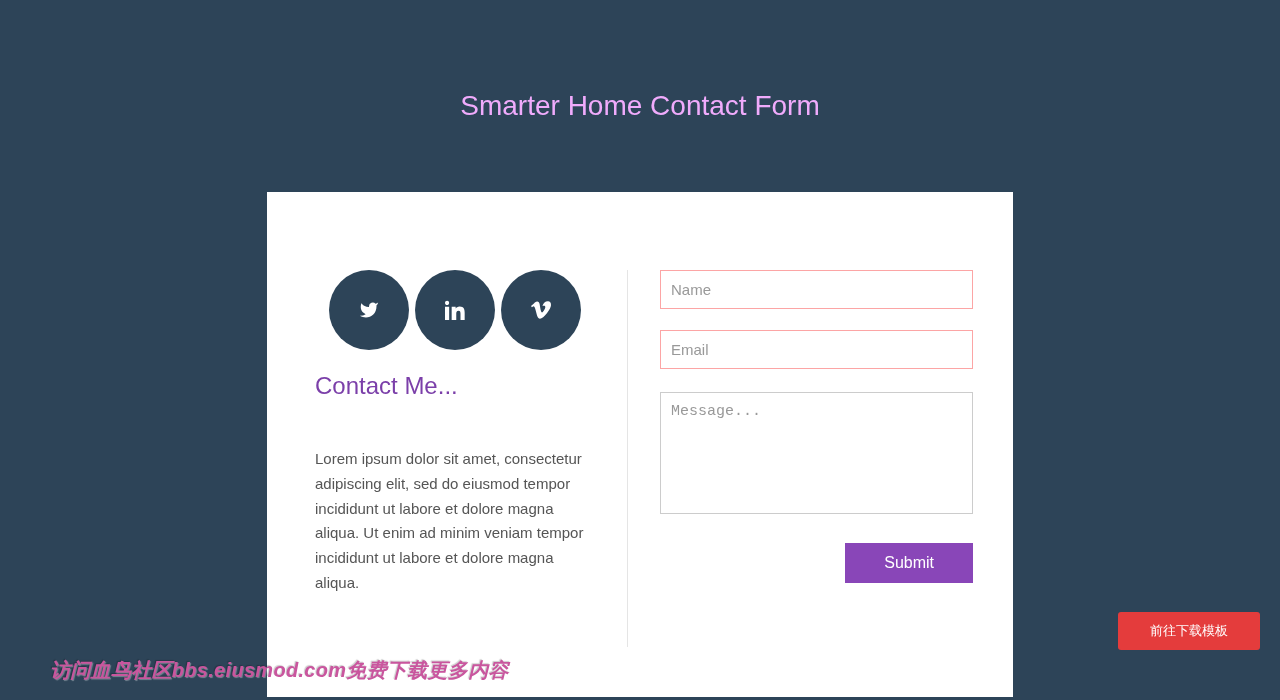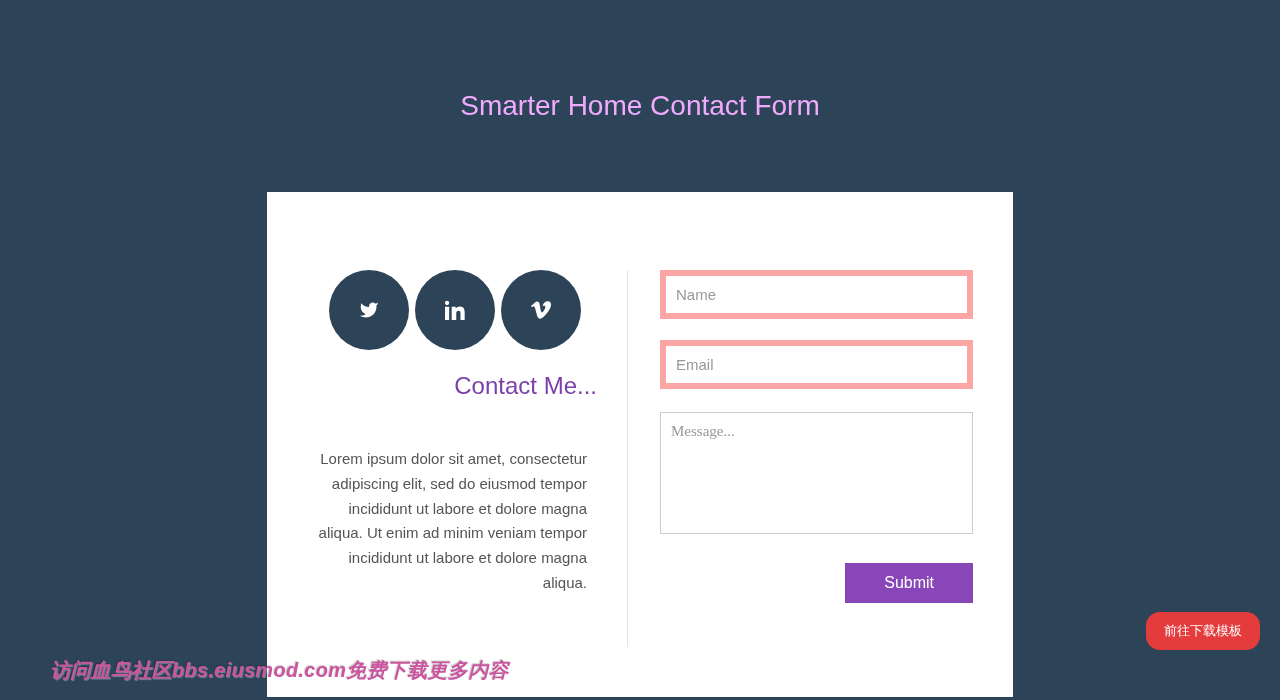--- a/index.html
+++ b/index.html
@@ -27,21 +27,20 @@
       width: 746px;
       margin: 0 auto;
       display: flex;
       padding: 78px 40px 50px 40px;
       min-height: 505px;
     }
     .left-col {
       width: 320px;
       padding-right: 30px;
       padding-left: 8px;
-      text-align: right;
     }
     .right-col {
       flex: 1;
       border-left: 1px solid #e5e5e5;
       padding-left: 32px;
     }
     .social-icons {
       display: flex;
       gap: 6px;
       margin-bottom: 22px;
@@ -71,39 +70,39 @@
     .contact-text {
       color: #555555;
       font-size: 15px;
       line-height: 1.65;
       padding-right: 10px;
       margin-top: 47px;
     }
     .form-input {
       width: 100%;
       padding: 10px 10px;
-      border: 6px solid #fca5a5;
+      border: 1px solid #fca5a5;
       font-size: 15px;
       color: #555;
       margin-bottom: 21px;
       font-family: inherit;
     }
     .form-input::placeholder {
       color: #999;
     }
     .form-textarea {
       width: 100%;
       padding: 10px 10px;
       border: 1px solid #ccc;
       font-size: 15px;
       color: #a21caf;
       height: 122px;
       resize: none;
       margin-bottom: 25px;
-      font-family: Liberation Serif, serif;
+      font-family: Liberation Mono, monospace;
       margin-top: 2px;
     }
     .form-textarea::placeholder {
       color: #999;
     }
     .submit-btn {
       background-color: #8946b8;
       color: #ffffff;
       border: none;
       padding: 11px 39px;
@@ -111,22 +110,22 @@
       cursor: pointer;
       float: right;
       font-family: inherit;
     }
     .download-badge {
       position: fixed;
       bottom: 50px;
       right: 20px;
       background-color: #e43c3c;
       color: #ffffff;
-      padding: 10px 18px;
-      border-radius: 14px;
+      padding: 10px 32px;
+      border-radius: 3px;
       font-size: 13px;
       cursor: pointer;
     }
     .watermark {
       position: fixed;
       bottom: 16px;
       left: 50px;
       color: #c9569e;
       font-size: 20px;
       font-weight: bold;

